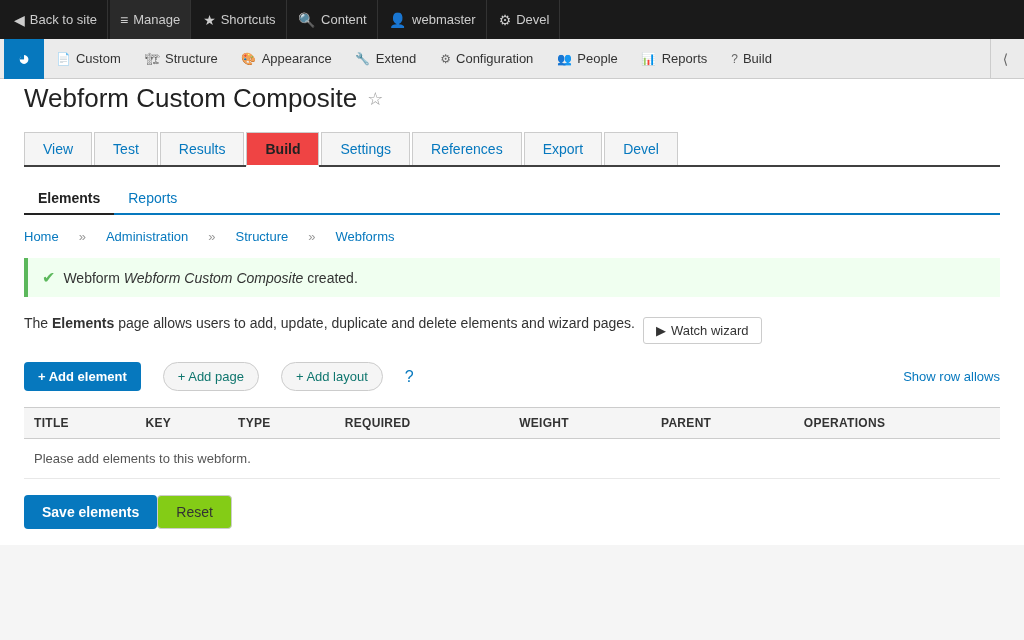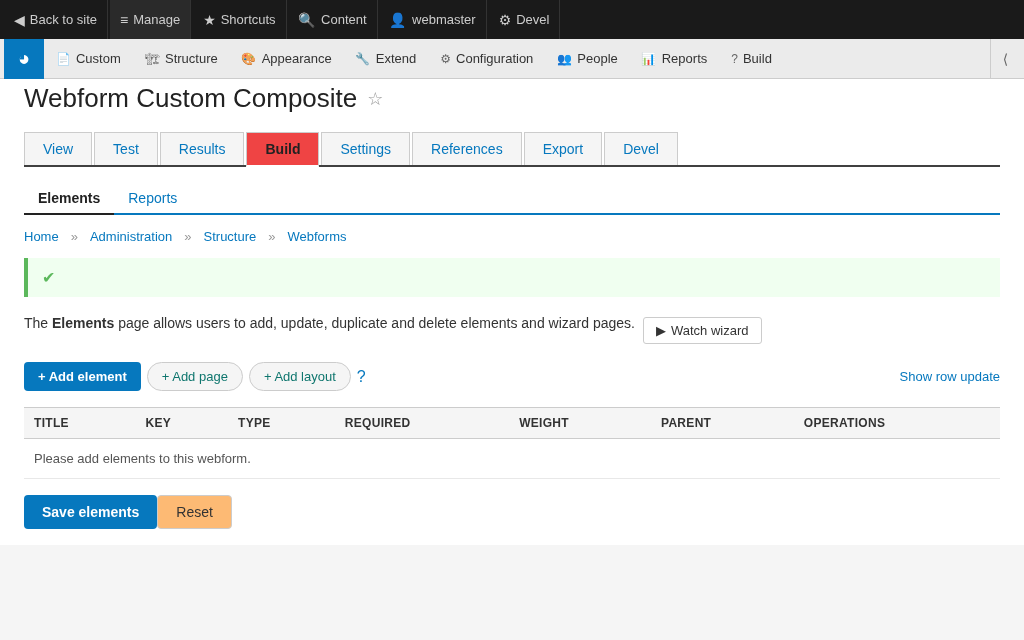--- a/index.html
+++ b/index.html
@@ -147,21 +147,21 @@
       font-weight: bold;
     }
 
     
     .breadcrumb {
       font-size: 13px;
       color: #555;
       margin-bottom: 14px;
       display: flex;
       align-items: center;
-      gap: 12px;
+      gap: 20px;
     }
     .breadcrumb a { color: #0678be; text-decoration: none; }
     .breadcrumb .sep { color: #999; }
 
     
     .success-message {
       background: #f0fff0;
       border-left: 4px solid #5cb85c;
       padding: 10px 14px;
       margin-bottom: 16px;
@@ -197,21 +197,21 @@
       font-size: 13px;
       border-radius: 3px;
       cursor: pointer;
       margin-left: 8px;
     }
 
     
     .action-buttons {
       display: flex;
       align-items: center;
-      gap: 6px;
+      gap: 22px;
       margin-bottom: 16px;
     }
     .btn-primary {
       background: #0678be;
       color: #fff;
       border: none;
       padding: 7px 14px;
       border-radius: 4px;
       cursor: pointer;
       font-size: 13px;
@@ -273,21 +273,21 @@
       background: #0678be;
       color: #fff;
       border: none;
       padding: 9px 18px;
       border-radius: 4px;
       cursor: pointer;
       font-size: 14px;
       font-weight: bold;
     }
     .btn-reset {
-      background: #fdba74;
+      background: #84cc16;
       color: #333;
       border: 1px solid #ccc;
       padding: 8px 18px;
       border-radius: 4px;
       cursor: pointer;
       font-size: 14px;
     }
   </style>
 </head>
 <body>
@@ -384,38 +384,41 @@
     <span class="sep">»</span>
     <a href="#">Administration</a>
     <span class="sep">»</span>
     <a href="#">Structure</a>
     <span class="sep">»</span>
     <a href="#">Webforms</a>
   </div>
 
   <div class="success-message">
     <span class="success-icon">✔</span>
+    <span>
+      <span>Webform </span><em>Webform Custom Composite</em><span> created.</span>
+    </span>
   </div>
 
   <div style="display:flex; align-items:center; margin-bottom:14px;">
     <p class="description">
       The <strong>Elements</strong><span> page allows users to add, update, duplicate and delete elements and wizard pages.</span>
     </p>
     <button class="watch-video-btn">
       <span>▶</span>
       <span>Watch wizard</span>
     </button>
   </div>
 
   <div class="action-buttons">
     <button class="btn-primary">+ Add element</button>
     <button class="btn-secondary">+ Add page</button>
     <button class="btn-secondary">+ Add layout</button>
     <span class="help-icon">?</span>
-    <a class="show-row-weights">Show row update</a>
+    <a class="show-row-weights">Show row allows</a>
   </div>
 
   <table class="elements-table">
     <thead>
       <tr>
         <th>TITLE</th>
         <th>KEY</th>
         <th>TYPE</th>
         <th>REQUIRED</th>
         <th>WEIGHT</th>

